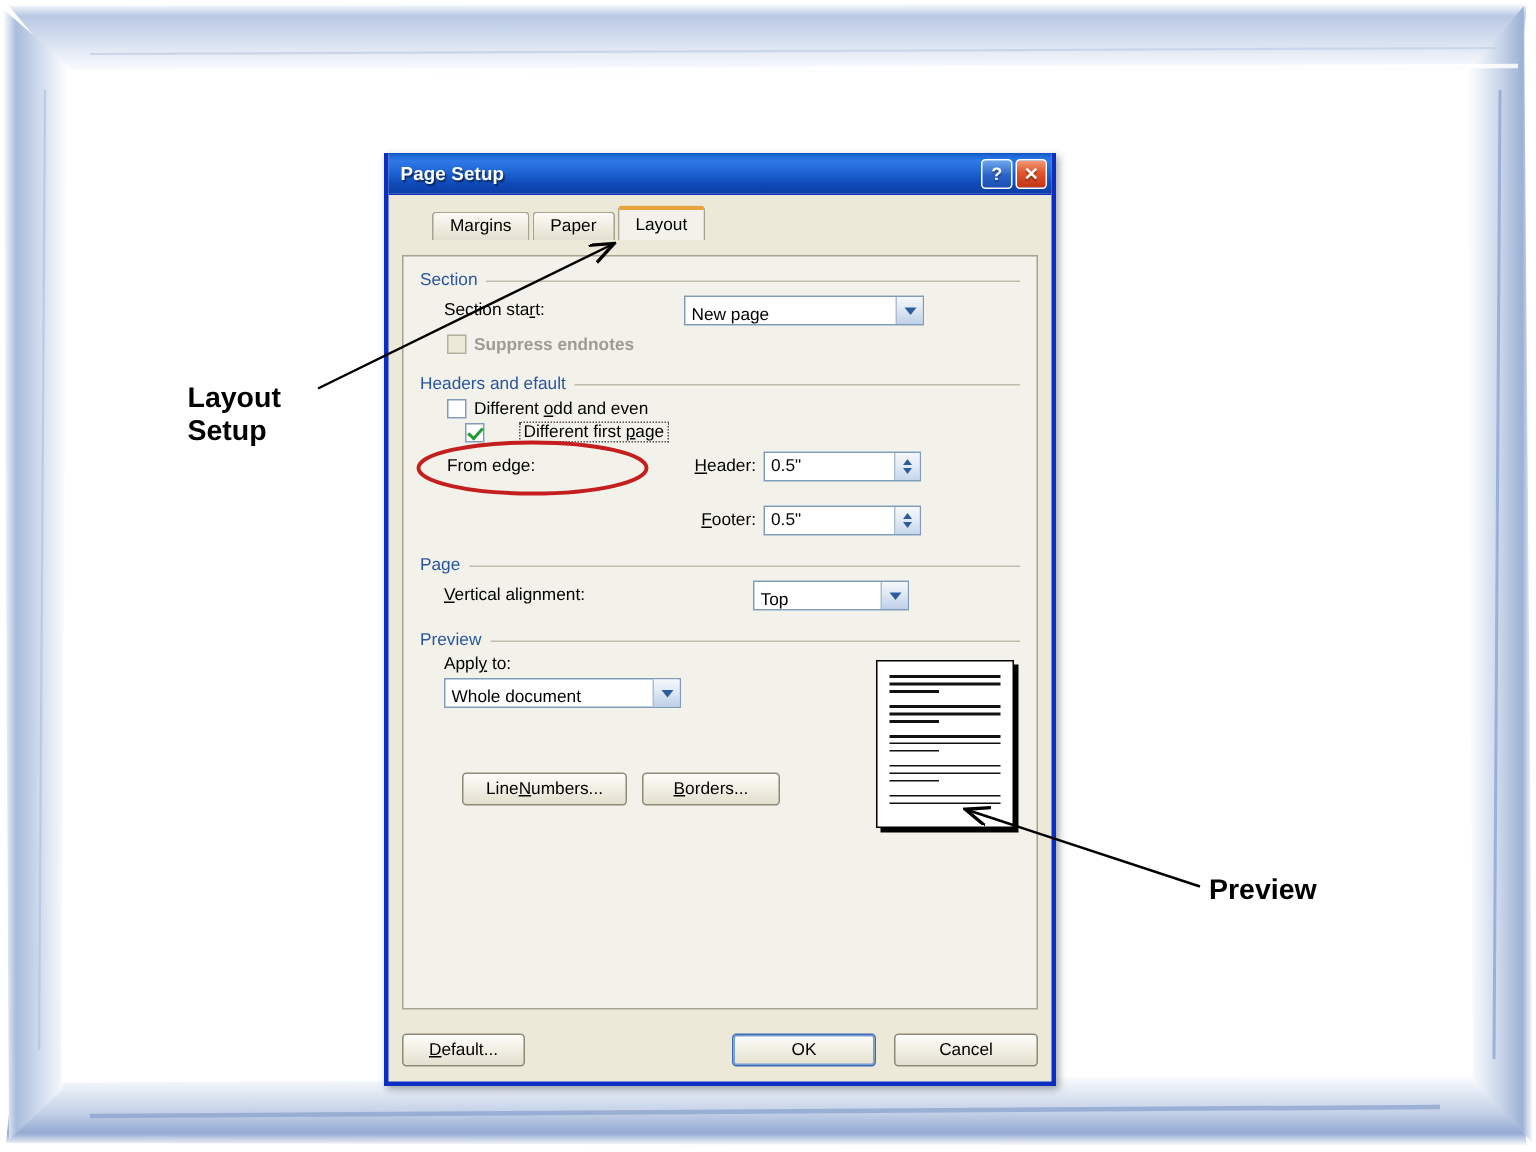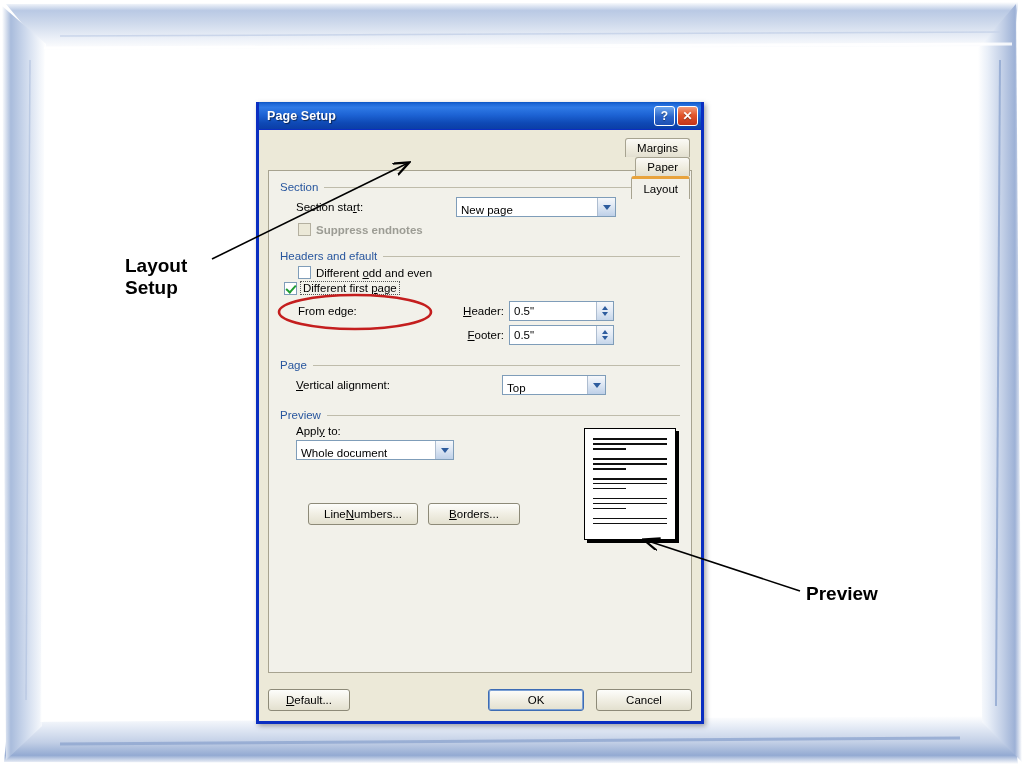--- a/index.html
+++ b/index.html
@@ -86,21 +86,20 @@
     box-sizing: border-box;
   }
 
   #tabstrip {
     display: flex;
     align-items: flex-end;
     height: 22px;
     margin-left: 20px;
     position: relative;
     z-index: 3;
-    flex-direction: column;
   }
   .tab {
     height: 19px;
     line-height: 19px;
     padding: 0 11px;
     font-size: 11.5px;
     color: #000;
     background: linear-gradient(to bottom,#fbfaf6 0%, #eeebdd 60%, #e2dfd0 100%);
     border: 1px solid #a7a390;
     border-bottom: none;
@@ -396,26 +395,26 @@
       <div class="group-head" style="margin-top:14px;">
         <span class="group-title">Headers and efault</span>
         <span class="group-rule"></span>
       </div>
 
       <div class="chkrow" style="margin-left:18px;">
         <span class="chk"></span>
         <span class="lbl">Different <u class="acc">o</u>dd and even</span>
       </div>
 
-      <div class="chkrow" style="margin-left:4px; margin-bottom:6px;">
+      <div class="chkrow" style="margin-left:30px; margin-bottom:6px;gap:20px;">
         <span class="chk checked"></span>
         <span class="lbl focusbox">Different first <u class="acc">p</u>age</span>
       </div>
 
-      <div class="row" style="margin-left:18px; margin-bottom:4px;">
+      <div class="row" style="margin-left:18px; margin-bottom:16px;">
         <span class="lbl" style="width:150px;">From edge:</span>
         <span class="lbl" style="width:56px; text-align:right; padding-right:5px;"><u class="acc">H</u>eader:</span>
         <div class="spin">
           <span class="val">0.5"</span>
           <span class="spin-btns">
             <span class="spin-up"></span>
             <span class="spin-dn"></span>
           </span>
         </div>
       </div>

